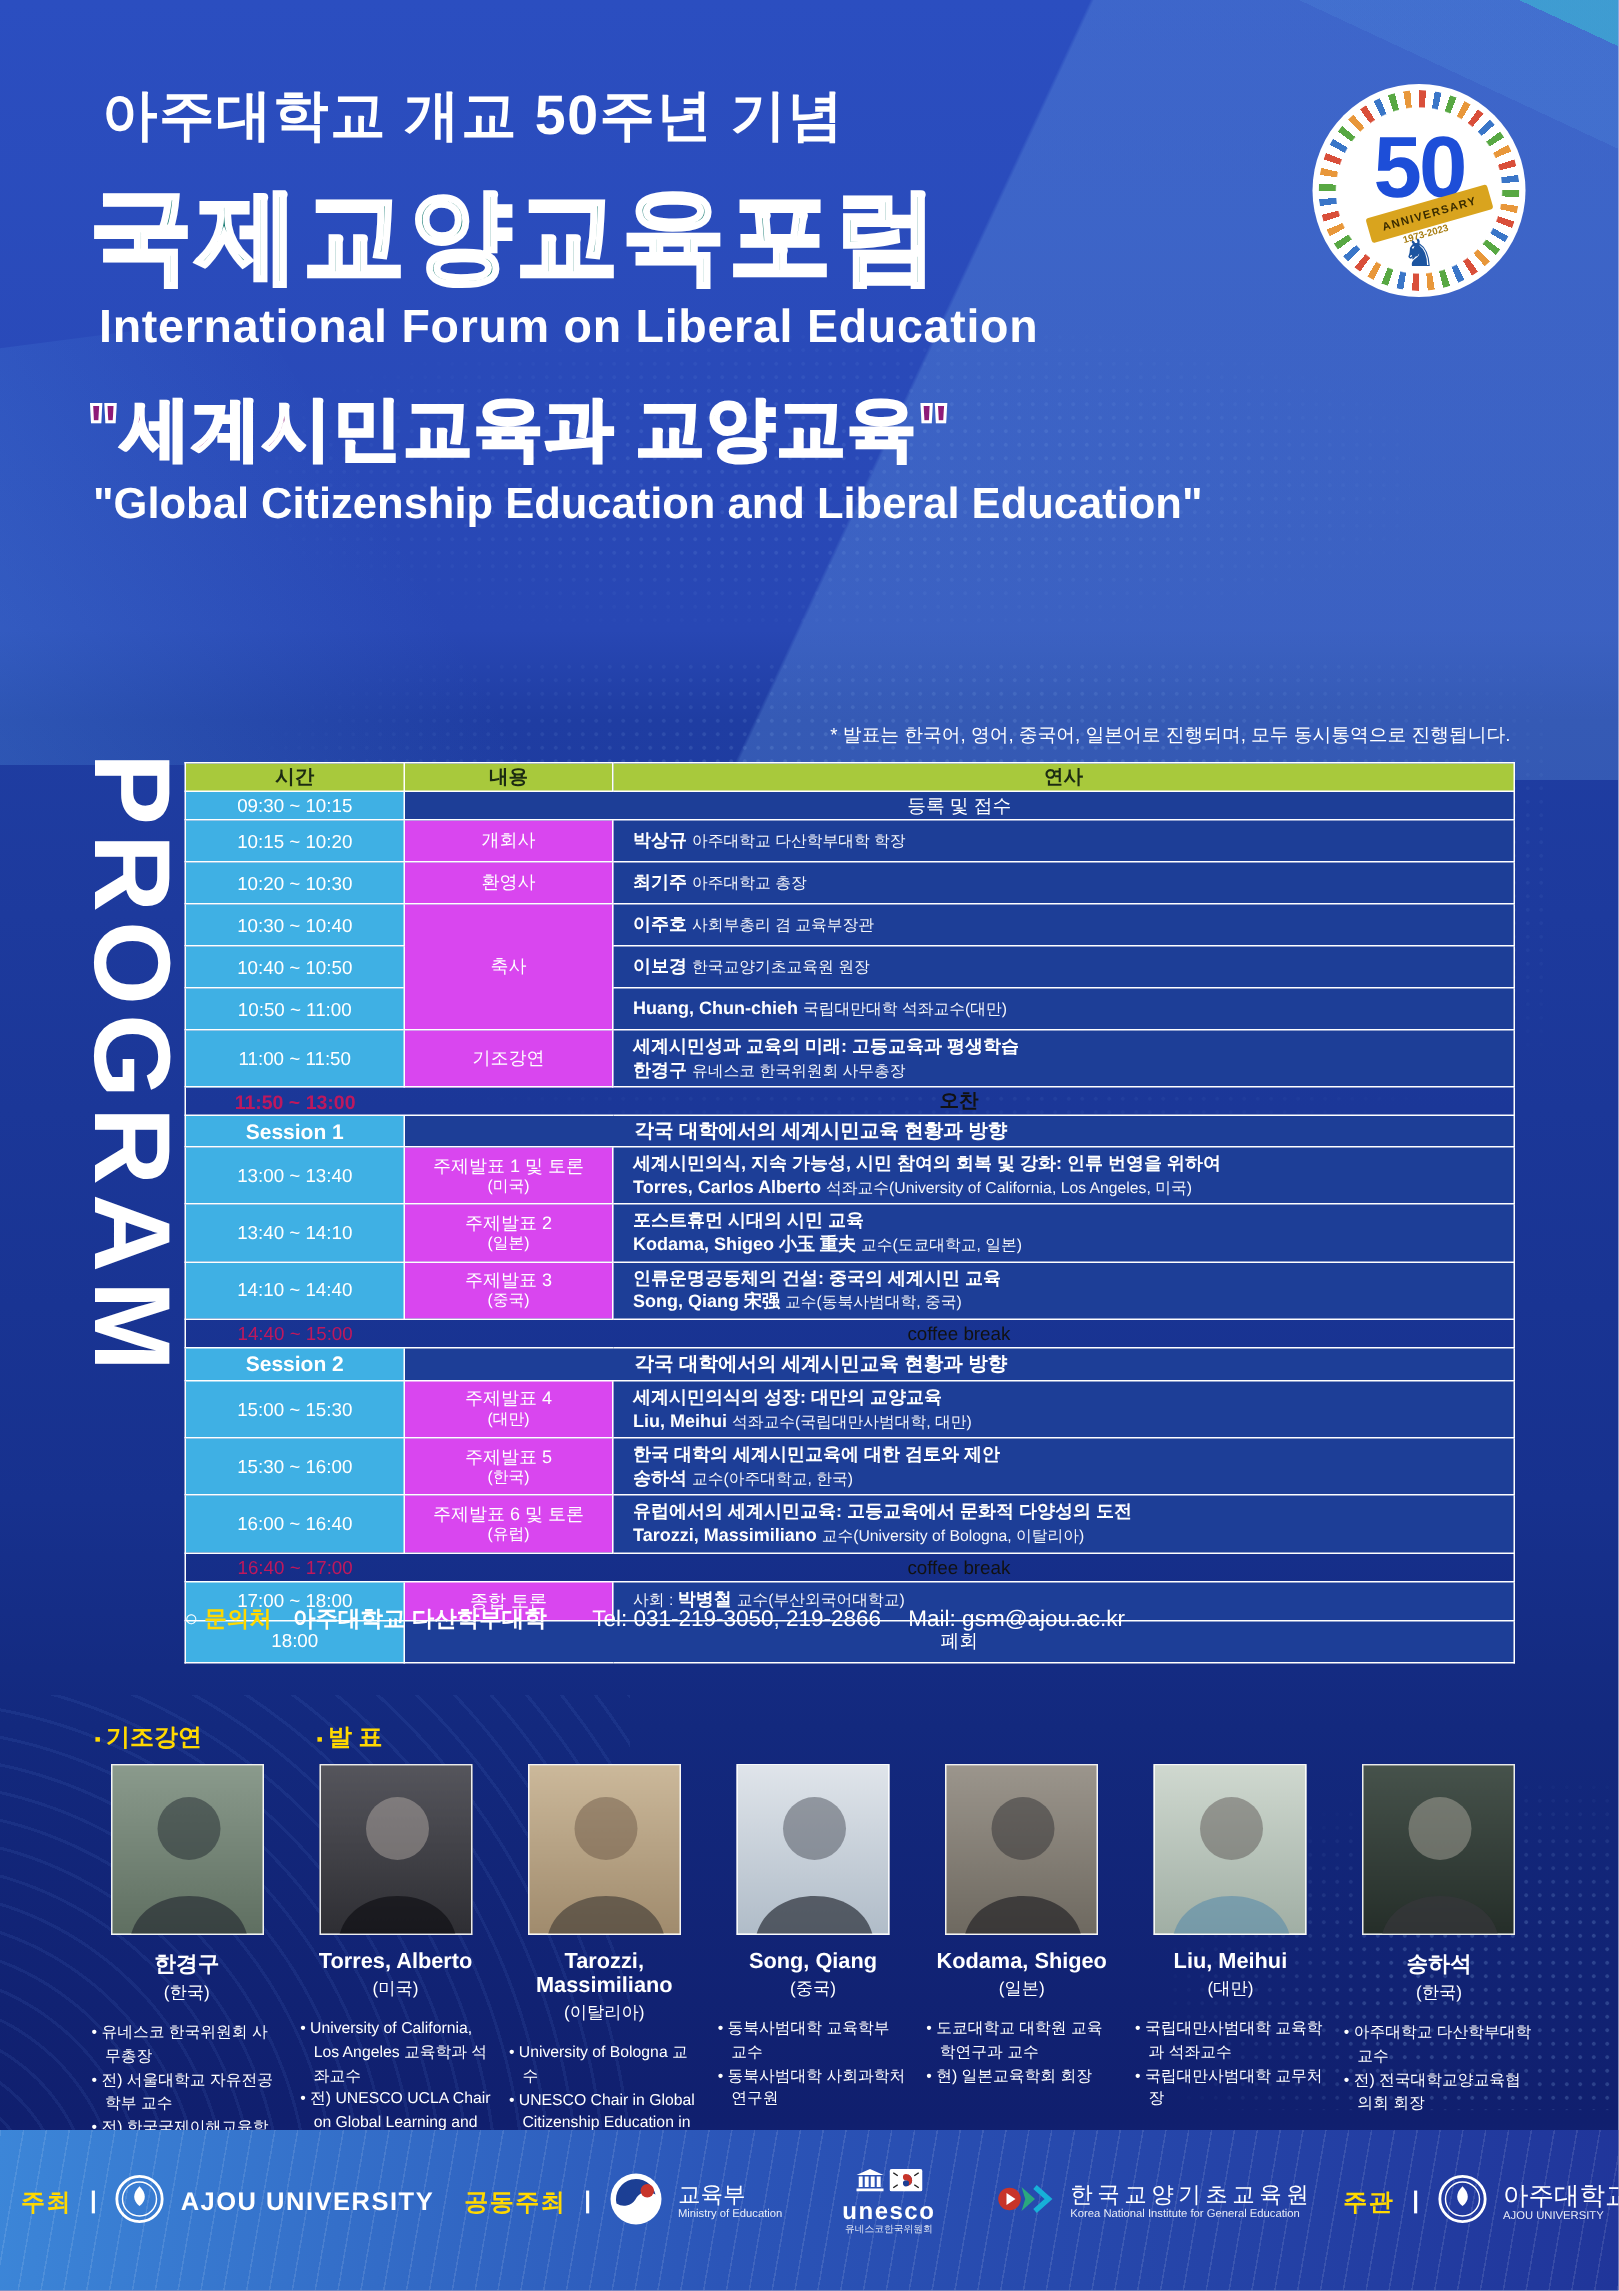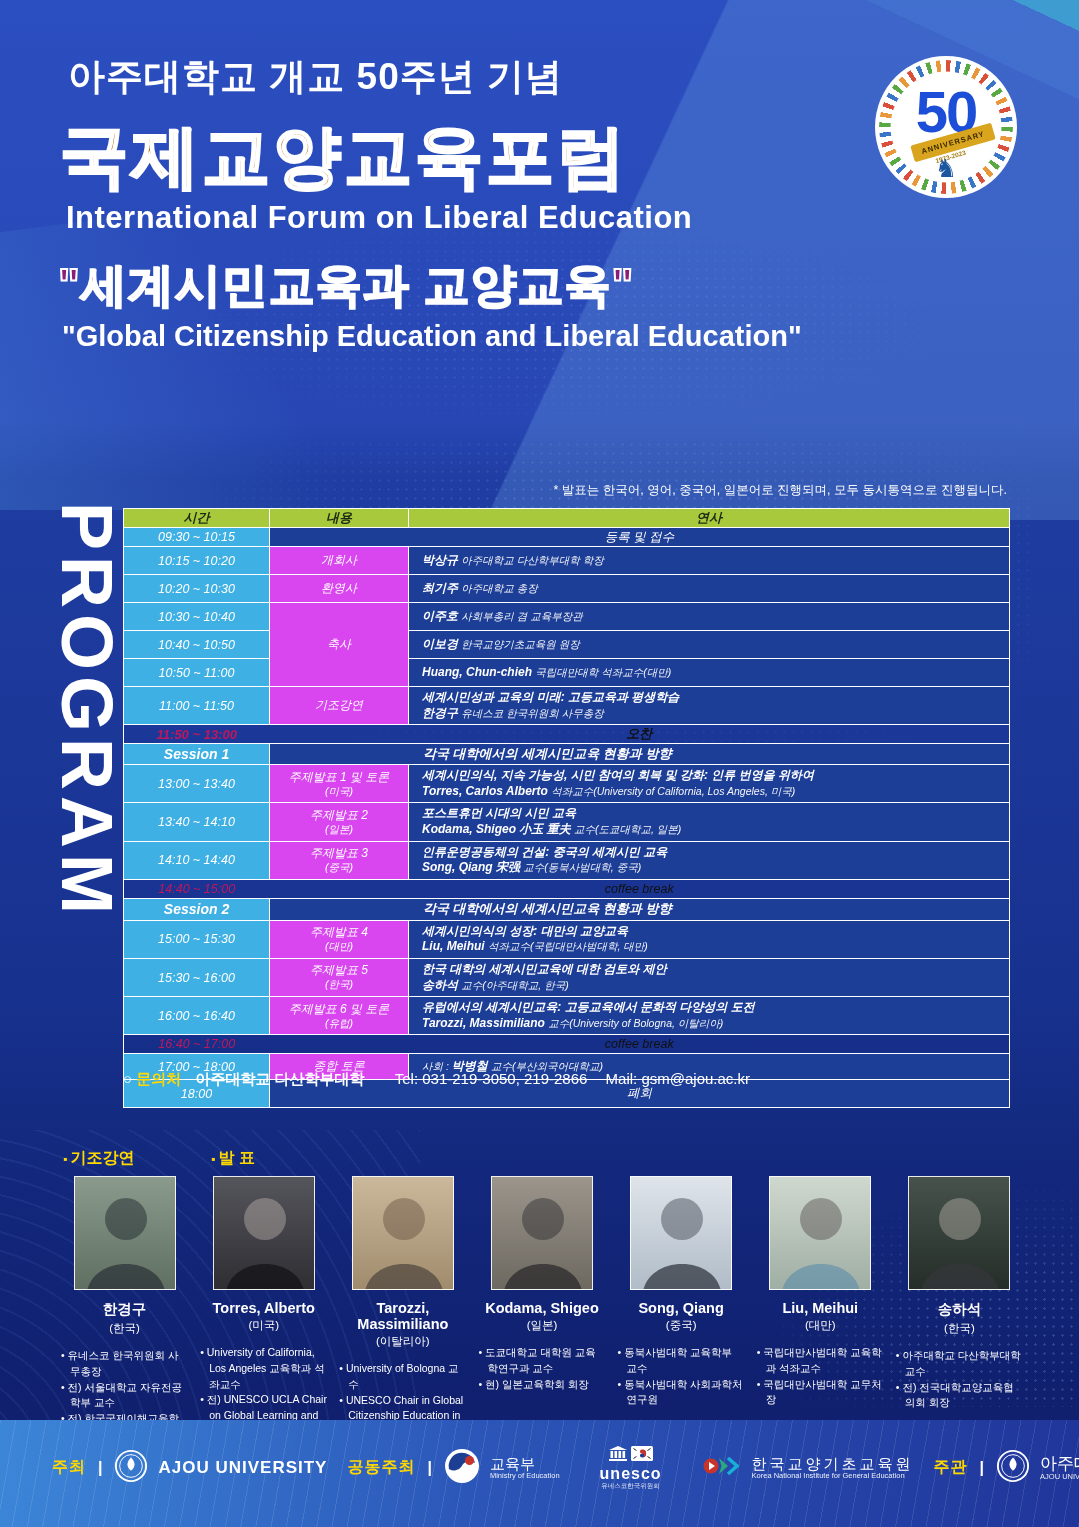--- a/index.html
+++ b/index.html
@@ -29,21 +29,21 @@
   .dots-top { left:180px; top:220px; width:760px; height:200px; opacity:.22;
     -webkit-mask:radial-gradient(ellipse at 50% 50%, #000 35%, transparent 80%); mask:radial-gradient(ellipse at 50% 50%, #000 35%, transparent 80%); }
   .dots-br { right:0; bottom:120px; width:300px; height:220px; opacity:.4;
     -webkit-mask:radial-gradient(ellipse at 80% 70%, #000 30%, transparent 75%); mask:radial-gradient(ellipse at 80% 70%, #000 30%, transparent 75%); }
   .waves { left:0; top:1130px; width:420px; height:300px; opacity:.55;
     background:repeating-radial-gradient(circle at -15% 115%, transparent 0 16px, rgba(120,170,255,.14) 16px 18px); }
   
   .hero { position:absolute; left:0; top:0; width:1079px; height:470px; }
   .anniv { position:absolute; left:68px; top:52px; font-size:37px; font-weight:bold; letter-spacing:1px; }
   .title-kr { position:absolute; left:60px; top:112px; font-size:68px; font-weight:800; letter-spacing:3px;
-    color:#a16207;text-align:center; -webkit-text-stroke:2.5px #ffffff; }
+    color:#0f766e;text-align:center; -webkit-text-stroke:2.5px #ffffff; }
   .title-en { position:absolute; left:66px; top:200px; font-size:31px; font-weight:600; letter-spacing:.5px; }
   .sub-kr { position:absolute; left:58px; top:255px; font-size:46px; font-weight:800; letter-spacing:1px;
     color:#8e1b78; -webkit-text-stroke:2px #ffffff; }
   .sub-en { position:absolute; left:62px; top:320px; font-size:29px; font-weight:600; }
   .meta { position:absolute; left:60px; top:368px; font-size:27px; font-weight:bold; line-height:1.5; }
   .meta .lbl { color:#ffd800; margin-right:8px; }
   
   .logo50 { position:absolute; right:62px; top:56px; width:142px; height:142px; border-radius:50%; background:#fff; }
   .logo50 .ring { content:""; position:absolute; inset:4px; border-radius:50%;
     background:repeating-conic-gradient(#d94f3a 0deg 4deg,transparent 4deg 9deg,#3a76c8 9deg 13deg,transparent 13deg 18deg,#58a843 18deg 22deg,transparent 22deg 27deg,#e8973a 27deg 31deg,transparent 31deg 36deg);
@@ -51,21 +51,21 @@
     mask:radial-gradient(circle,transparent 0 58%,#000 59% 78%,transparent 79%); }
   .logo50 .fifty { position:absolute; left:0; right:0; top:22px; text-align:center; font-size:58px; font-weight:800; color:#1d4ed8; letter-spacing:-2px; }
   .logo50 .ribbon { position:absolute; left:36px; top:78px; width:84px; height:17px; background:#d9a41e; transform:rotate(-16deg);
     color:#3a2c00; font-size:7.5px; font-weight:bold; text-align:center; line-height:17px; letter-spacing:1px; border-radius:2px; }
   .logo50 .years { position:absolute; left:60px; top:97px; transform:rotate(-16deg); font-size:6.5px; color:#a67c10; font-weight:bold; }
   .logo50 .rider { position:absolute; left:0; right:0; top:98px; text-align:center; font-size:25px; color:#1c55a0; }
   
   .note { position:absolute; right:72px; top:482px; font-size:12.5px; color:#fff; }
   .prog-label { position:absolute; left:46px; top:502px; writing-mode:vertical-rl; font-size:72px; font-weight:bold; letter-spacing:6px; color:#fff; }
   table.prog { position:absolute; left:123px; top:508px; width:886px; border-collapse:collapse; table-layout:fixed; }
-  table.prog td, table.prog th { border:1.6px solid #fff; vertical-align:middle;font-style:italic; }
+  table.prog td, table.prog th { border:1.6px solid #fff; vertical-align:middle; }
   th.hd { background:#a8c93c; color:#1c2b12; font-size:13px; font-weight:bold; height:18px; }
   td.time { background:#3fb0e4; color:#fff; text-align:center; font-size:12.5px; }
   td.cell { background:#1d3e97; color:#fff; }
   td.content { background:#d946ef; color:#fff; text-align:center; font-size:12px; line-height:1.25; }
   td.spk { padding:3px 6px 3px 13px; font-size:12px; line-height:1.3; }
   td.span-c { background:#1d3e97; text-align:center; font-size:12.5px; }
   tr.lunch td { background:#f2a71e; color:#111; font-weight:bold; font-size:13px; }
   tr.brk td { background:#bababa; color:#111; font-size:12.5px; }
   tr.lunch td.time, tr.brk td.time { background:inherit; color:#be185d; border-right-width:0; }
   tr.lunch td.span-c, tr.brk td.span-c { background:inherit; border-left-width:0; }
@@ -97,21 +97,21 @@
   .sp-name { text-align:center; font-weight:bold; font-size:14.5px; margin-top:10px; }
   .sp-country { text-align:center; font-size:11.5px; margin-top:2px; }
   .sp-details { list-style:none; margin-top:12px; font-size:10.5px; line-height:1.5; }
   .sp-details li { padding-left:9px; text-indent:-9px; }
   .sp-details li::before { content:"• "; }
   
   .footer { position:absolute; left:0; bottom:0; width:1079px; height:107px;
     background:linear-gradient(95deg,#3c86d8 0%,#2b55b8 45%,#20359a 100%); }
   .footer::before { content:""; position:absolute; inset:0;
     background:repeating-linear-gradient(100deg,rgba(255,255,255,.10) 0 1px,transparent 1px 15px); }
-  .foot-row { position:absolute; left:52px; right:30px; top:26px; display:flex; align-items:center; gap:10px; }
+  .foot-row { position:absolute; left:52px; right:30px; top:26px; display:flex; align-items:center; gap:10px;justify-content:center; }
   .f-label { color:#ffd800; font-weight:800; font-size:16px; letter-spacing:1px; white-space:nowrap; }
   .f-pipe { color:#fff; font-weight:bold; margin:0 2px; }
   .f-en { font-size:17px; font-weight:600; letter-spacing:1px; white-space:nowrap; }
   .stack { line-height:1.05; white-space:nowrap; }
   .stack .kr { font-size:15px; font-weight:normal; }
   .stack .en { font-size:7.5px; opacity:.9; }
   .unesco-blk { text-align:center; line-height:1.1; margin:0 20px; }
   .unesco-blk .un { font-weight:800; font-size:16px; letter-spacing:1px; }
   .unesco-blk .un-sub { font-size:6.5px; opacity:.85; }
   .flagrow { display:flex; gap:3px; justify-content:center; align-items:flex-end; }
@@ -339,45 +339,45 @@
           </svg>
         </div>
       <div class="sp-name">Tarozzi, Massimiliano</div>
       <div class="sp-country">(이탈리아)</div>
       <ul class="sp-details">
         <li>University of Bologna 교수</li>
         <li>UNESCO Chair in Global Citizenship Education in Higher Education</li>
       </ul>
     </div>
     <div class="card">
+      <div class="photo p4">
+          <svg width="102" height="114" viewBox="0 0 102 114">
+            <circle cx="51" cy="42" r="21" fill="rgba(60,65,75,.45)"></circle>
+            <path d="M12 114 C20 78 82 78 90 114 Z" fill="rgba(30,35,45,.65)"></path>
+          </svg>
+        </div>
+      <div class="sp-name">Song, Qiang</div>
+      <div class="sp-country">(중국)</div>
+      <ul class="sp-details">
+        <li>동북사범대학 교육학부 교수</li>
+        <li>동북사범대학 사회과학처 연구원</li>
+      </ul>
+    </div>
+    <div class="card">
       <div class="photo p5">
           <svg width="102" height="114" viewBox="0 0 102 114">
             <circle cx="51" cy="42" r="21" fill="rgba(40,40,45,.45)"></circle>
             <path d="M12 114 C20 78 82 78 90 114 Z" fill="rgba(25,25,30,.6)"></path>
           </svg>
         </div>
       <div class="sp-name">Kodama, Shigeo</div>
       <div class="sp-country">(일본)</div>
       <ul class="sp-details">
         <li>도쿄대학교 대학원 교육학연구과 교수</li>
         <li>현) 일본교육학회 회장</li>
-      </ul>
-    </div>
-    <div class="card">
-      <div class="photo p4">
-          <svg width="102" height="114" viewBox="0 0 102 114">
-            <circle cx="51" cy="42" r="21" fill="rgba(60,65,75,.45)"></circle>
-            <path d="M12 114 C20 78 82 78 90 114 Z" fill="rgba(30,35,45,.65)"></path>
-          </svg>
-        </div>
-      <div class="sp-name">Song, Qiang</div>
-      <div class="sp-country">(중국)</div>
-      <ul class="sp-details">
-        <li>동북사범대학 교육학부 교수</li>
-        <li>동북사범대학 사회과학처 연구원</li>
       </ul>
     </div>
     <div class="card">
       <div class="photo p6">
           <svg width="102" height="114" viewBox="0 0 102 114">
             <circle cx="51" cy="42" r="21" fill="rgba(70,60,60,.4)"></circle>
             <path d="M12 114 C20 78 82 78 90 114 Z" fill="rgba(90,140,170,.6)"></path>
           </svg>
         </div>
       <div class="sp-name">Liu, Meihui</div>

